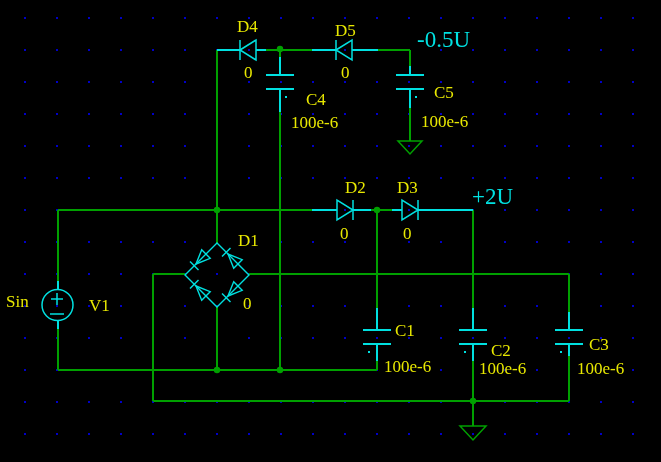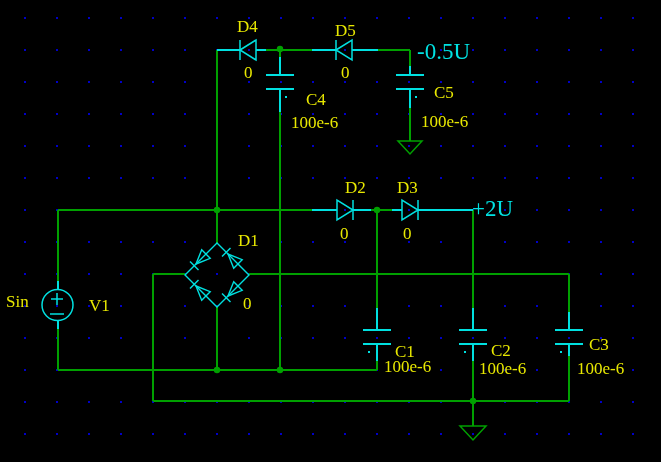--- a/index.html
+++ b/index.html
@@ -13,21 +13,20 @@
   svg.layer{position:absolute;left:0;top:0;}
   .lbl{
     position:absolute;color:#e8e800;
     font:17px/1.1 "Liberation Serif","DejaVu Serif",serif;
     white-space:pre;letter-spacing:0;
   }
   .net{
     position:absolute;color:#00e2e2;
     font:23px/1.1 "Liberation Serif","DejaVu Serif",serif;
     white-space:pre;
-    margin-top:12px;
   }
 </style>
 </head>
 <body>
 
 <div class="canvas">
 
   <svg class="layer" width="661" height="462" viewBox="0 0 661 462">
 
     <g stroke="#00a000" stroke-width="1.5" fill="none" shape-rendering="crispEdges">
@@ -175,21 +174,21 @@
   <span class="lbl" style="left:434px;top:84px">C5</span>
   <span class="lbl" style="left:421px;top:113px">100e-6</span>
   <span class="lbl" style="left:345px;top:179px">D2</span>
   <span class="lbl" style="left:340px;top:225px">0</span>
   <span class="lbl" style="left:397px;top:179px">D3</span>
   <span class="lbl" style="left:403px;top:225px">0</span>
   <span class="lbl" style="left:238px;top:232px">D1</span>
   <span class="lbl" style="left:243px;top:295px">0</span>
   <span class="lbl" style="left:6px;top:293px">Sin</span>
   <span class="lbl" style="left:89px;top:297px">V1</span>
-  <span class="lbl" style="left:395px;top:343px">C1</span>
+  <span class="lbl" style="left:395px;top:322px">C1</span>
   <span class="lbl" style="left:384px;top:358px">100e-6</span>
   <span class="lbl" style="left:491px;top:342px">C2</span>
   <span class="lbl" style="left:479px;top:360px">100e-6</span>
   <span class="lbl" style="left:589px;top:336px">C3</span>
   <span class="lbl" style="left:577px;top:360px">100e-6</span>
 
   <span class="net" style="left:417px;top:27px">-0.5U</span>
   <span class="net" style="left:472px;top:184px">+2U</span>
 
 </div>

